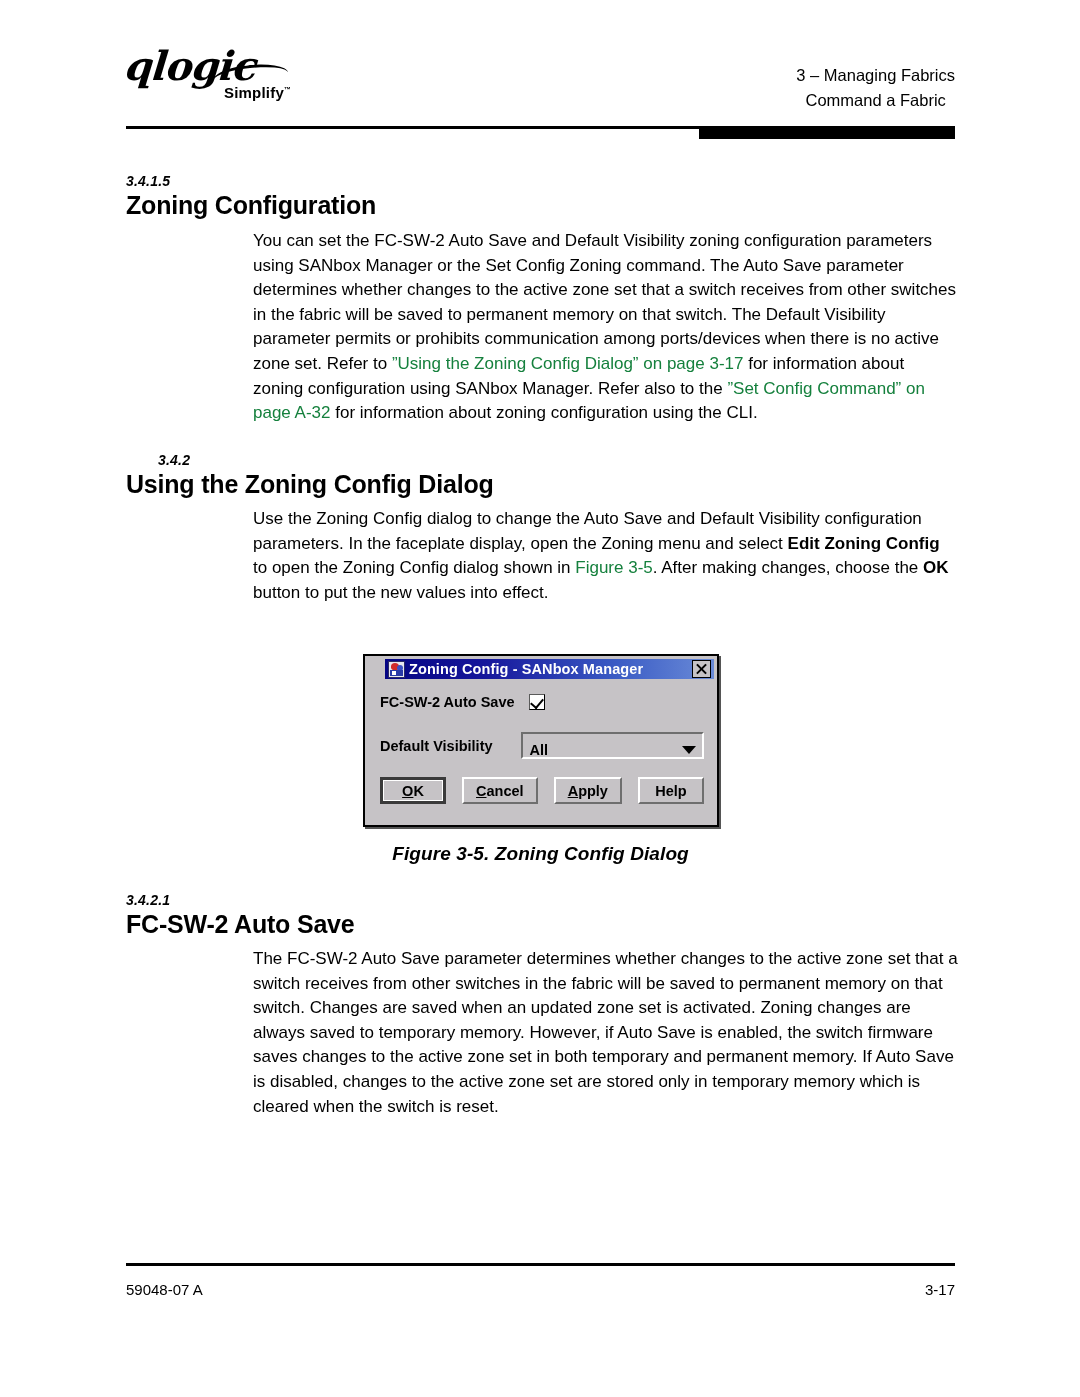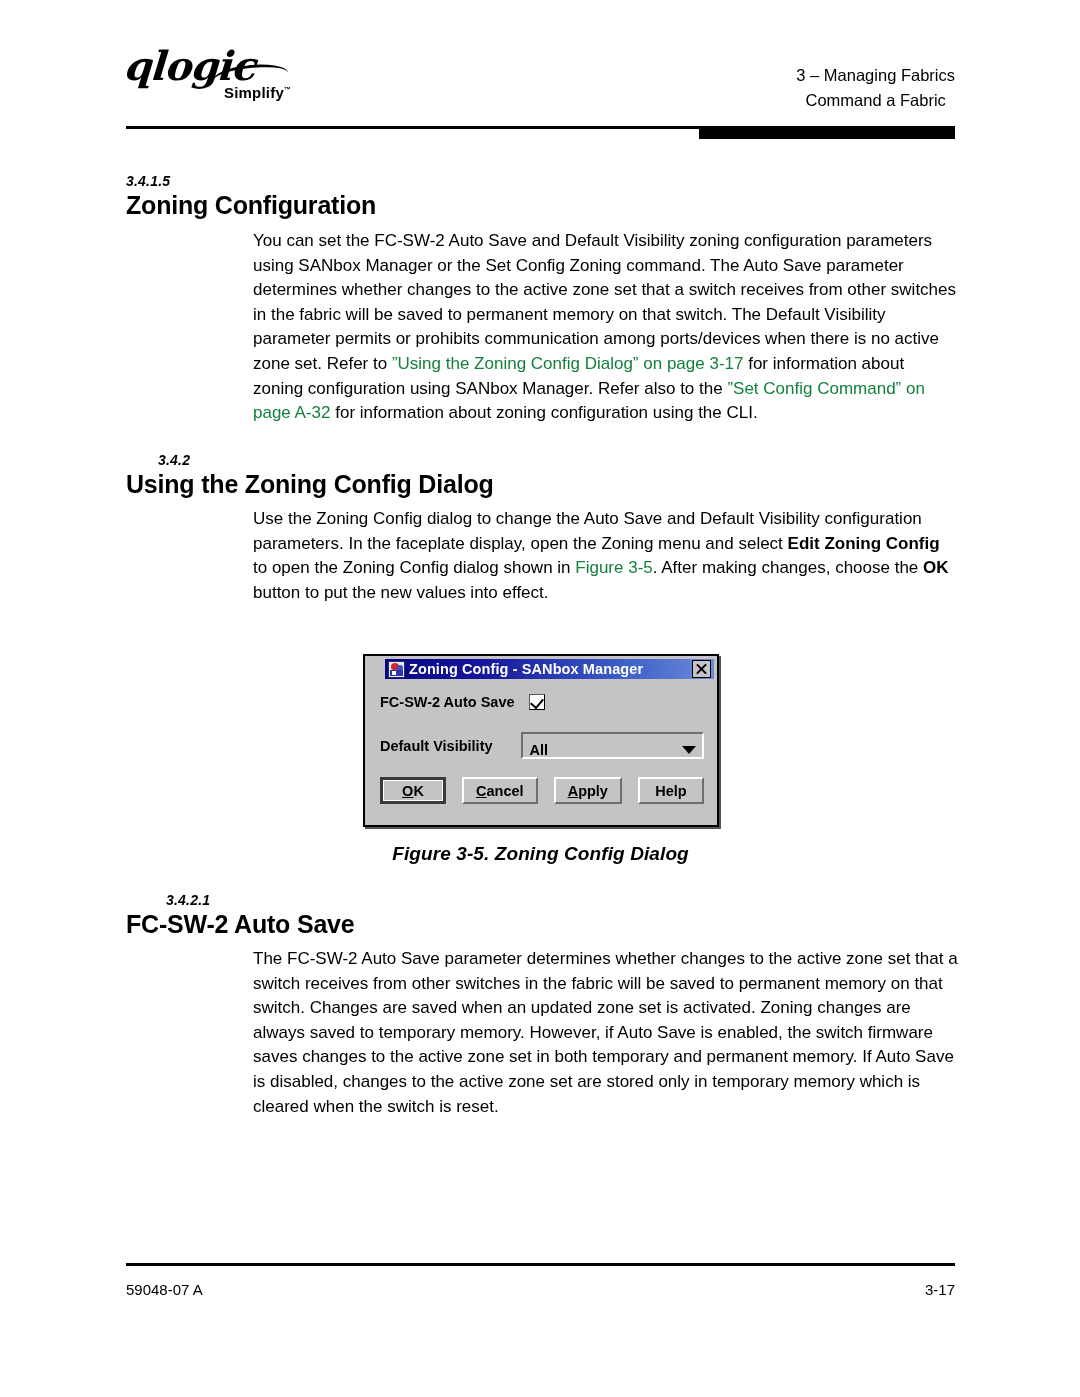--- a/index.html
+++ b/index.html
@@ -398,21 +398,21 @@
           <span class="dlg-btn default"><span class="mnem">O</span>K</span>
           <span class="dlg-btn"><span class="mnem">C</span>ancel</span>
           <span class="dlg-btn"><span class="mnem">A</span>pply</span>
           <span class="dlg-btn">Help</span>
         </div>
       </div>
     </div>
   </div>
   <div class="fig-caption">Figure 3-5.  Zoning Config Dialog</div>
 
-  <div class="secnum" style="top:892px;margin-left:40px;">3.4.2.1</div>
+  <div class="secnum" style="top:892px;">3.4.2.1</div>
   <div class="heading" style="top:910px;">FC-SW-2 Auto Save</div>
   <div class="body-par" style="top:947px;">The FC-SW-2 Auto Save parameter determines whether changes to the active zone set that a switch receives from other switches in the fabric will be saved to permanent memory on that switch. Changes are saved when an updated zone set is activated. Zoning changes are always saved to temporary memory. However, if Auto Save is enabled, the switch firmware saves changes to the active zone set in both temporary and permanent memory. If Auto Save is disabled, changes to the active zone set are stored only in temporary memory which is cleared when the switch is reset.</div>
 
   <div class="footer-rule"></div>
   <div class="footer-left">59048-07 A</div>
   <div class="footer-right">3-17</div>
 
 </div>
 
 </body></html>

